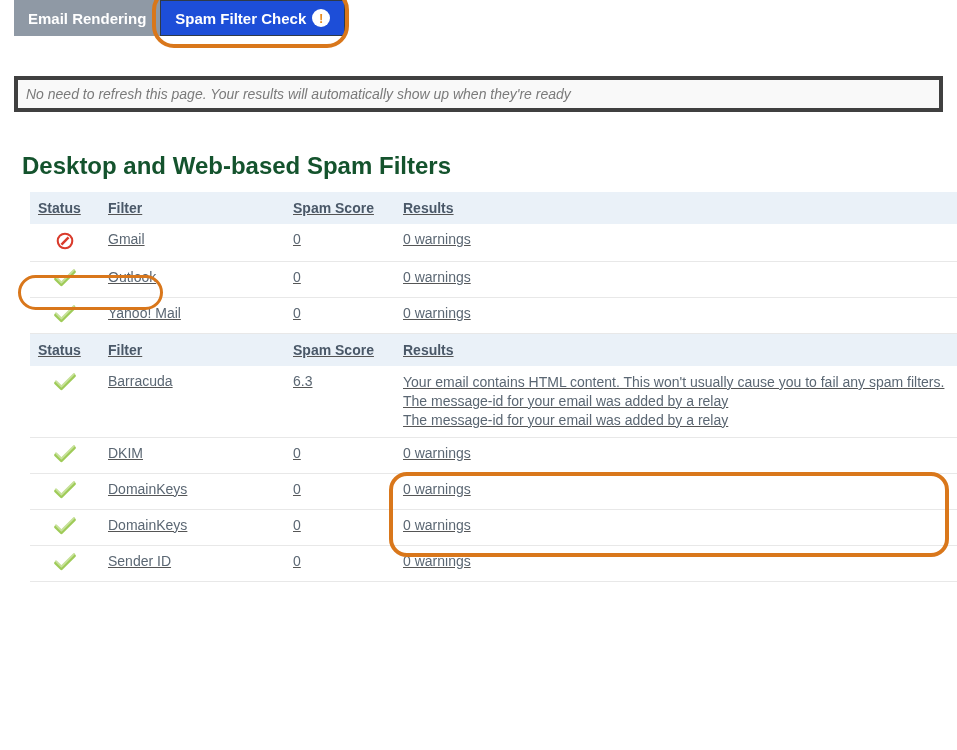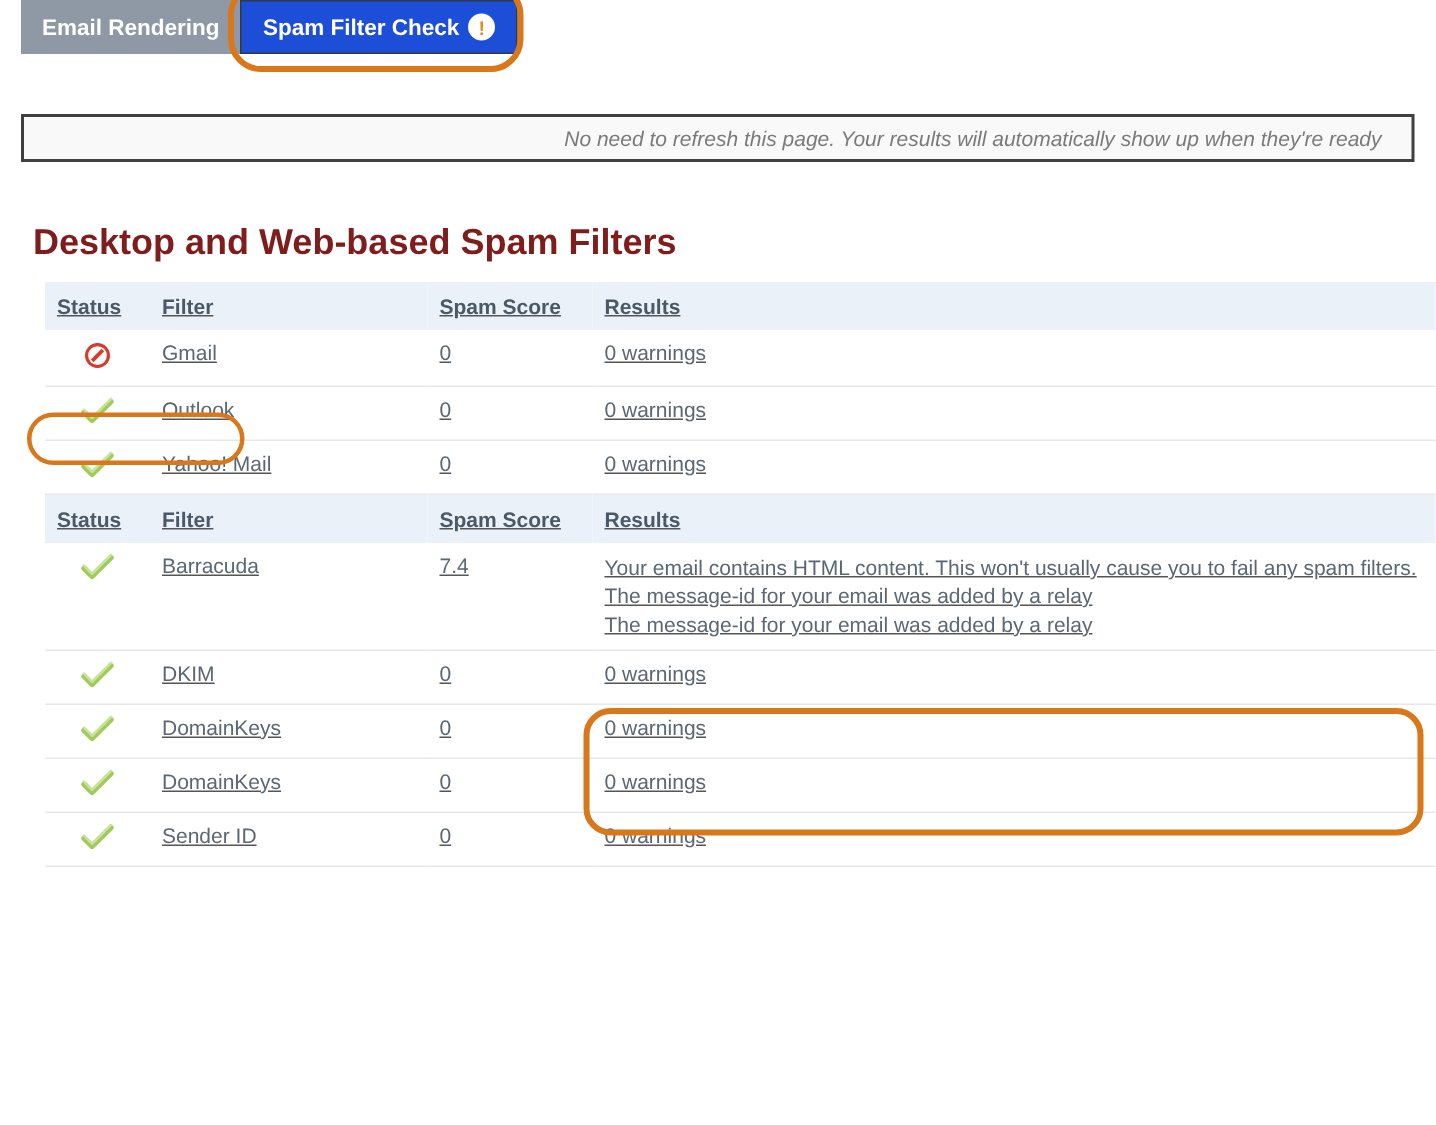--- a/index.html
+++ b/index.html
@@ -50,30 +50,29 @@
     .highlight-results {
       position:absolute;
       border: 4px solid #d9771b;
       border-radius: 18px;
       pointer-events:none;
     }
     .highlight-results.pos3 { left:389px; top:472px; width:560px; height:85px; }
 
     .info-bar {
       margin: 40px 14px 0 14px;
-      border:2px solid #404040;
-      padding:6px 20px;
+      border:4px solid #404040;
+      padding:6px 8px;
       font-style: italic;
       color:#7a7a7a;
       background:#f9f9f9;
-      text-align:right;
     }
     .section-title {
       margin: 40px 0 12px 22px;
-      color:#7f1d1d;
+      color:#14532d;
       font-size:24px;
       font-weight:bold;
     }
     table.spam {
       width: calc(100% - 22px);
       margin-left:30px;
       border-collapse:collapse;
       text-decoration:underline;
     }
     table.spam th {
@@ -170,21 +169,21 @@
       <th>Results</th>
     </tr>
   </thead>
   <tbody id="hosted-body">
         <tr>
           <td class="col-status"><span class="icon-pass"><svg viewBox="0 0 24 20">
                 <path d="M2 11 L8 17 L22 3" fill="none" stroke="#9fcb58" stroke-width="4" stroke-linecap="round" stroke-linejoin="round"></path>
                 <path d="M2 11 L8 17 L22 3" fill="none" stroke="#c8e29c" stroke-width="2" stroke-linecap="round" stroke-linejoin="round" transform="translate(0,-2)"></path>
               </svg></span></td>
           <td class="col-filter">Barracuda</td>
-          <td class="col-score">7.4</td>
+          <td class="col-score">6.3</td>
           <td class="results-multi">Your email contains HTML content. This won't usually cause you to fail any spam filters.<br>The message-id for your email was added by a relay<br>The message-id for your email was added by a relay</td>
         </tr>
         <tr>
           <td class="col-status"><span class="icon-pass"><svg viewBox="0 0 24 20">
                 <path d="M2 11 L8 17 L22 3" fill="none" stroke="#9fcb58" stroke-width="4" stroke-linecap="round" stroke-linejoin="round"></path>
                 <path d="M2 11 L8 17 L22 3" fill="none" stroke="#c8e29c" stroke-width="2" stroke-linecap="round" stroke-linejoin="round" transform="translate(0,-2)"></path>
               </svg></span></td>
           <td class="col-filter">DKIM</td>
           <td class="col-score">0</td>
           <td>0 warnings</td>

